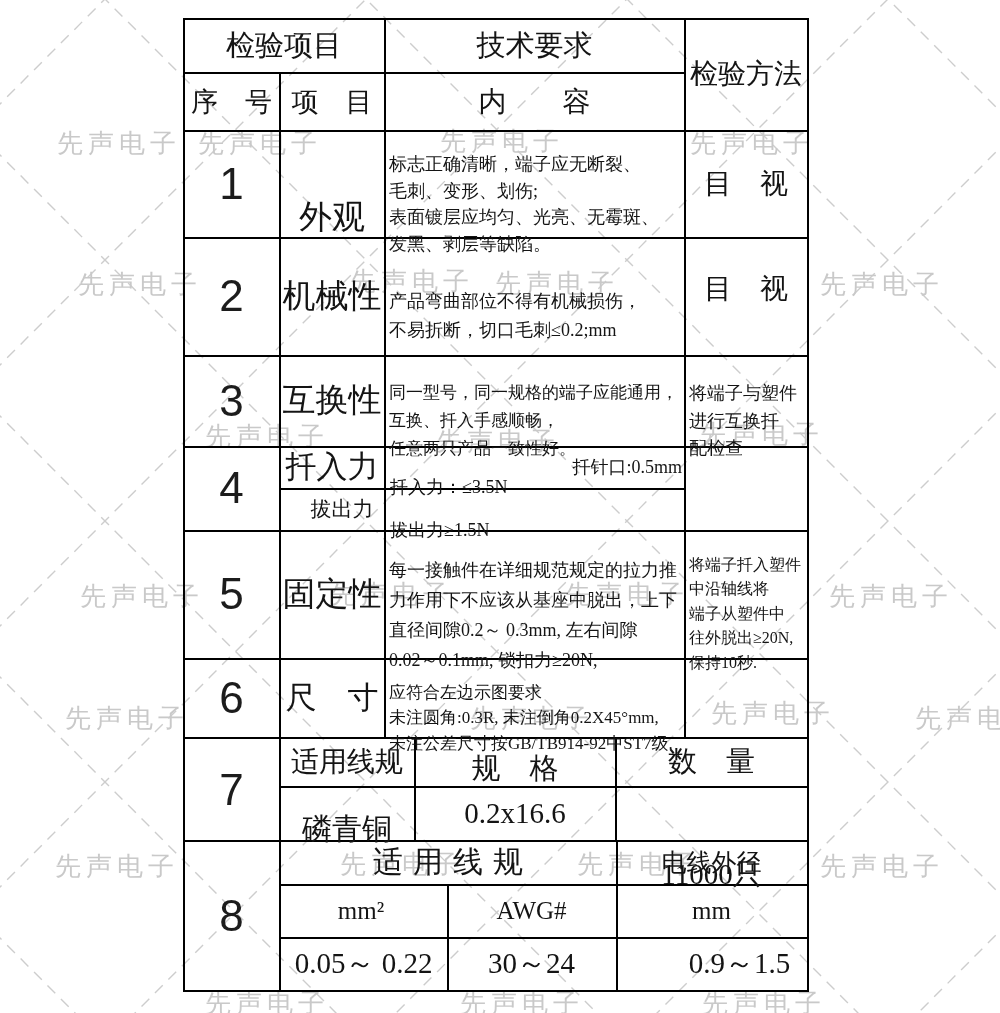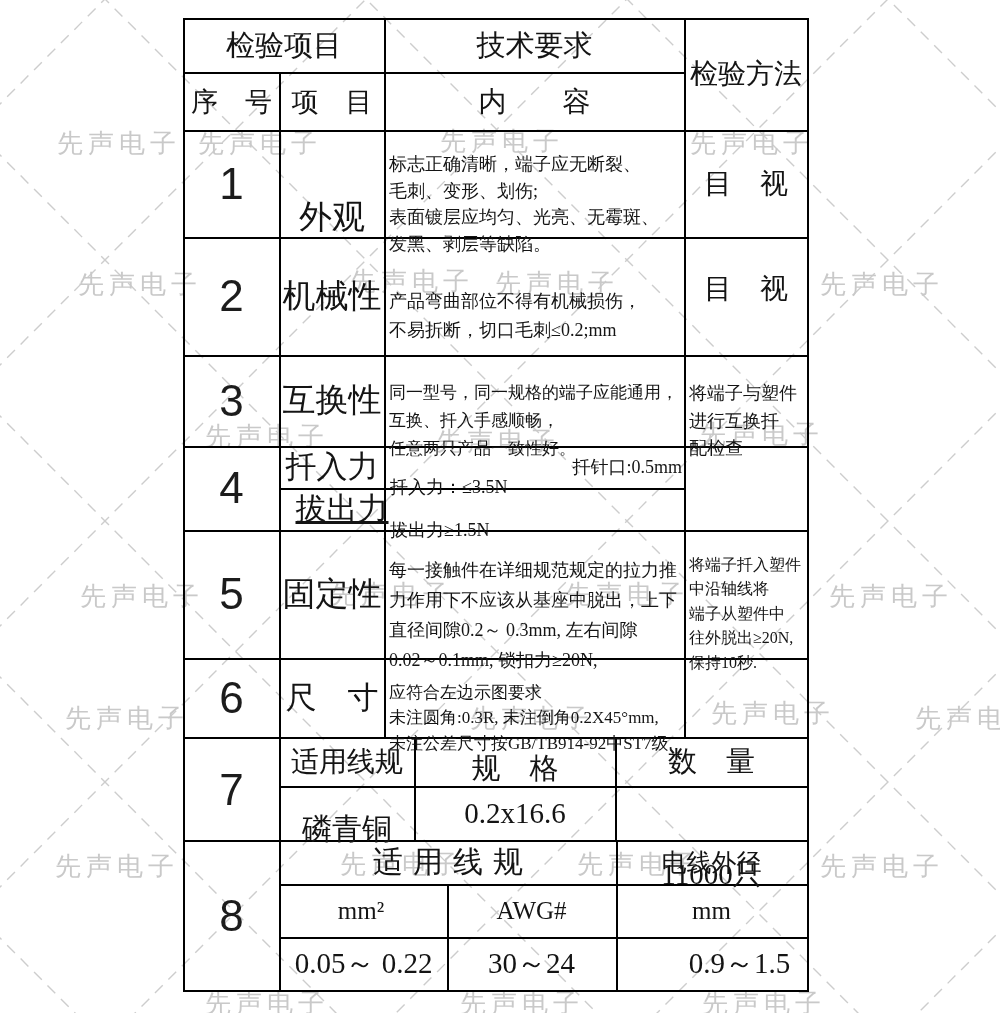--- a/index.html
+++ b/index.html
@@ -123,21 +123,21 @@
   <div class="c" style="left:281px;top:357px;width:102px;height:87px;font-size:33px;">互换性</div>
   <div class="c l pre" style="left:389px;top:358px;width:294px;height:86px;font-size:17px;line-height:28px;">同一型号，同一规格的端子应能通用，
 互换、扦入手感顺畅，
 任意两只产品一致性好。</div>
   <div class="c l pre top" style="left:689px;top:360px;width:115px;height:85px;font-size:18px;line-height:27.5px;">将端子与塑件
 进行互换扦
 配检查</div>
 
   <div class="c num" style="left:185px;top:448px;width:93px;height:80px;font-size:44px;">4</div>
   <div class="c" style="left:281px;top:447px;width:102px;height:40px;font-size:31px;">扦入力</div>
-  <div class="c" style="left:281px;top:489px;width:122px;height:40px;font-size:31px;text-decoration:underline;">拔出力</div>
+  <div class="c" style="left:281px;top:489px;width:122px;height:40px;font-size:21px;">拔出力</div>
   <div class="c l" style="left:390px;top:446px;width:180px;height:42px;font-size:18px;">扦入力：≤3.5N</div>
   <div class="c r" style="left:460px;top:446px;width:222px;height:42px;font-size:18px;">扦针口:0.5mm</div>
   <div class="c l" style="left:390px;top:490px;width:220px;height:40px;font-size:18px;">拔出力≥1.5N</div>
 
   <div class="c num" style="left:185px;top:532px;width:93px;height:124px;font-size:44px;">5</div>
   <div class="c" style="left:281px;top:532px;width:102px;height:124px;font-size:33px;">固定性</div>
   <div class="c l pre" style="left:389px;top:533px;width:294px;height:123px;font-size:18px;line-height:30px;">每一接触件在详细规范规定的拉力推
 力作用下不应该从基座中脱出，上下
 直径间隙0.2～ 0.3mm, 左右间隙
 0.02～0.1mm, 锁扣力≥20N,</div>

